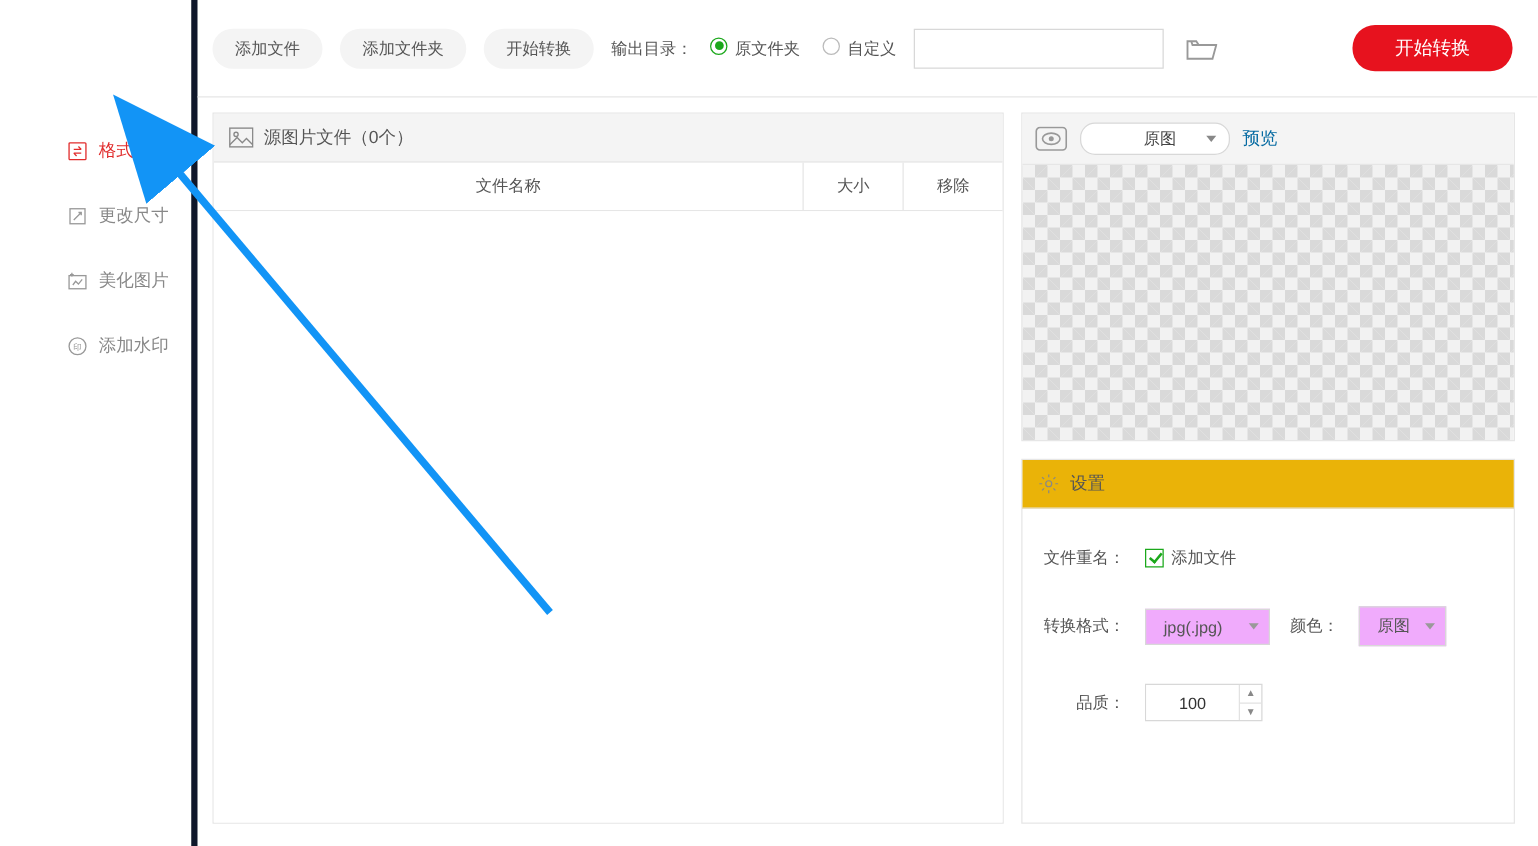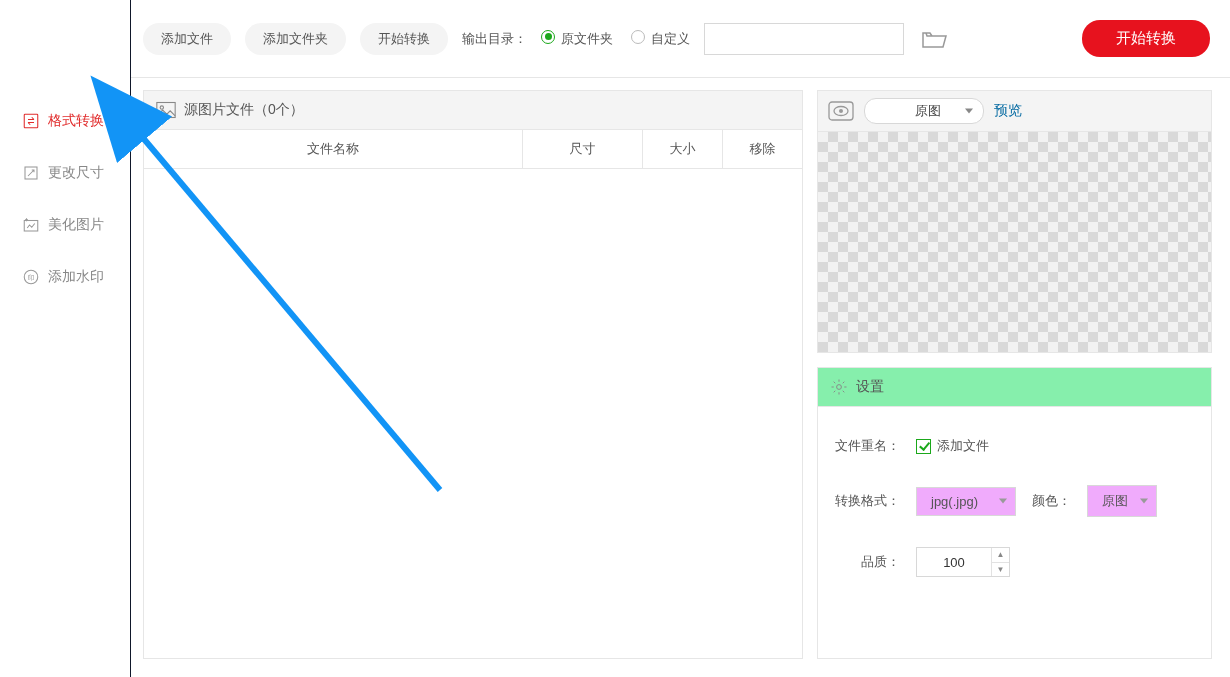--- a/index.html
+++ b/index.html
@@ -13,23 +13,24 @@
   overflow: hidden;
   position: relative;
 }
 
 
 .app {
   display: flex;
   height: 100%;
 }
 .sidebar {
-  width: 131px;
-  border-right: 1px solid #0f172a;
+  width: 158px;
+  border-right: 5px solid #0f172a;
   padding-top: 95px;
+  padding-left: 31px;
 }
 .main {
   flex: 1;
   display: flex;
   flex-direction: column;
 }
 
 
 .nav-item {
   display: flex;
@@ -197,21 +198,21 @@
   background-size: 20px 20px;
   background-position: 0 0, 0 10px, 10px -10px, -10px 0px;
   background-color: #f2f2f2;
 }
 
 .settings-panel {
   border: 1px solid #e6e6e6;
   flex: 1;
 }
 .settings-header {
-  background: #86efac;
+  background: #eab308;
   border-bottom: 1px solid #e6e6e6;
   display: flex; align-items: center;
   padding: 10px 12px;
   gap: 8px;
   color: #555;
   font-size: 14px;
 }
 .settings-header svg { width:18px; height:18px; stroke:#888; fill:none; stroke-width:1.3; }
 
 .settings-body {
@@ -358,21 +359,20 @@
         <div class="panel-header">
           <svg viewBox="0 0 24 20">
               <rect x="1" y="1" width="22" height="18"></rect>
               <circle cx="7" cy="7" r="2"></circle>
               <path d="M1 17 L8 10 L13 15 L17 11 L23 17"></path>
             </svg>
           <span>源图片文件（0个）</span>
         </div>
         <div class="file-table-head">
           <div class="col-name">文件名称</div>
-          <div class="col-size">尺寸</div>
           <div class="col-bytes">大小</div>
           <div class="col-remove">移除</div>
         </div>
         <div class="file-table-body"></div>
       </section>
 
       <div class="right-col">
 
         <section class="preview-panel">
           <div class="preview-header">

